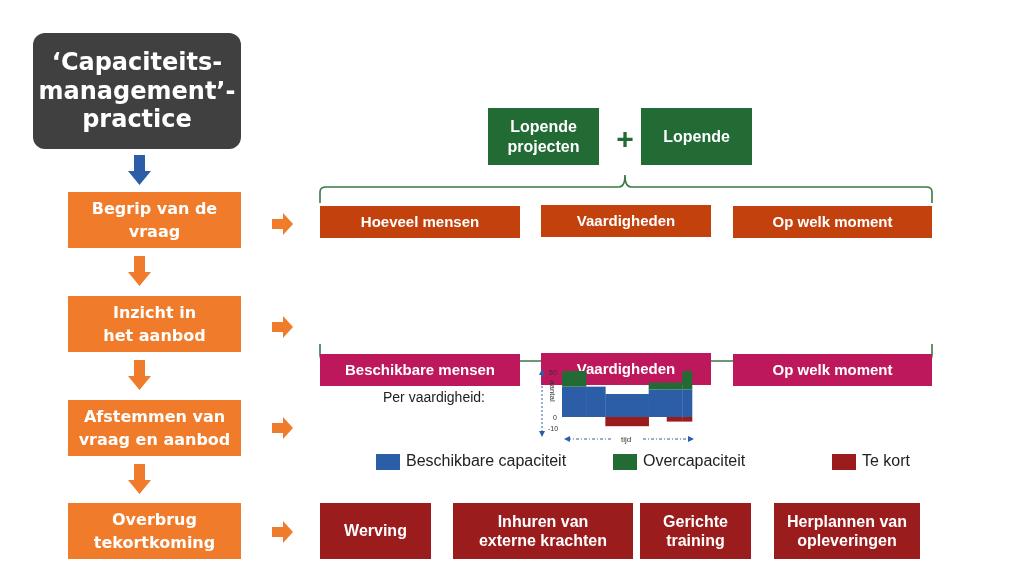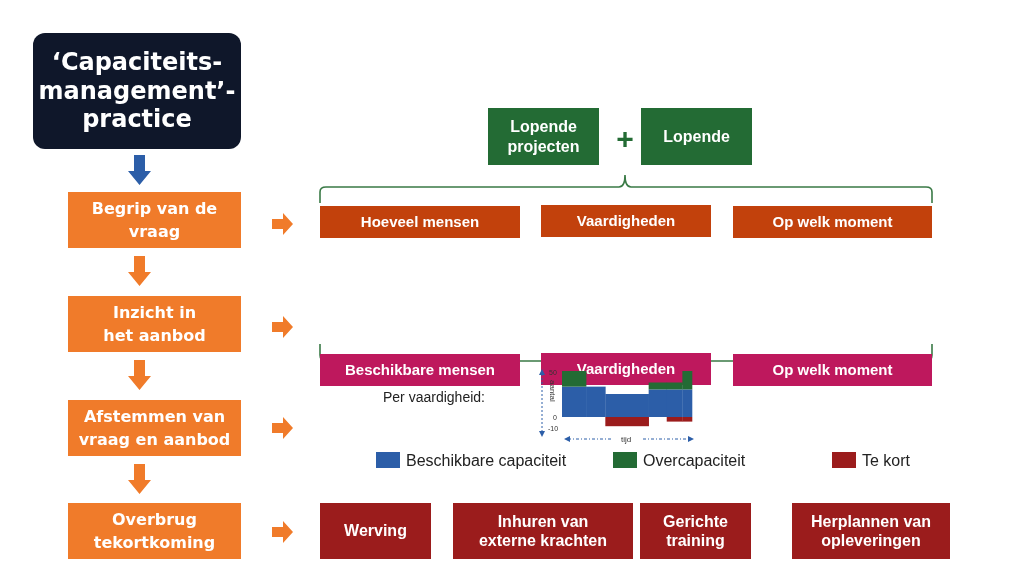--- a/index.html
+++ b/index.html
@@ -1,32 +1,32 @@
 <!DOCTYPE html>
 <html><head>
 <meta charset="utf-8">
 <style>
   html, body { margin: 0; padding: 0; background: #ffffff; }
   body { width: 1030px; height: 579px; position: relative; overflow: hidden;
          font-family: "Liberation Sans", "DejaVu Sans", sans-serif; }
   .abs { position: absolute; box-sizing: border-box; }
   .box { display: flex; align-items: center; justify-content: center; text-align: center;
          color: #ffffff; font-weight: bold; line-height: 1.2; }
-  .title-box { left: 33px; top: 33px; width: 208px; height: 116px; background: #0f172a;
+  .title-box { left: 33px; top: 33px; width: 208px; height: 116px; background: #404040;
                border-radius: 12px; font-size: 24px; line-height: 1.2; font-family: "DejaVu Sans", sans-serif; }
   .step { left: 68px; width: 173px; height: 56px; background: #f07b2a; font-size: 16px;
           font-family: "DejaVu Sans", sans-serif; font-weight: bold; line-height: 1.45; }
   .green { background: #236b34; height: 57px; width: 111px; top: 108px; font-size: 16px; }
   .yellow { background: #c2410c; height: 32px; top: 206px; font-size: 15px; }
   .blue { background: #be185d; height: 32px; top: 308px; font-size: 15px; margin-top: 46px; }
   .red { background: #9b1c1c; height: 56px; top: 503px; font-size: 16px; }
   .plus { left: 612px; top: 124px; width: 26px; height: 30px; color: #236b34; font-size: 30px;
           font-weight: bold; display:flex; align-items:center; justify-content:center; }
   .per-label { left: 383px; top: 389px; font-size: 14px; color: #222; }
-  .legend { top: 452px; font-size: 16px; color: #222; display: flex; align-items: flex-start; }
+  .legend { top: 452px; font-size: 16px; color: #222; display: flex; align-items: flex-end; }
   .legend .sw { width: 24px; height: 16px; display: inline-block; margin-right: 6px; }
   .copyright { right: 12px; top: 561px; font-size: 10px; color: #3a6fb0; margin-top: 28px; }
   svg { position: absolute; left: 0; top: 0; overflow: visible; }
 </style>
 </head>
 <body>
 
 <div class="abs box title-box">
   <span style="white-space:pre-line">‘Capaciteits-
 management’-
@@ -168,18 +168,18 @@
   <span style="white-space:pre-line">Werving</span>
 </div>
 <div class="abs box red" style="left:453px; width:180px">
   <span style="white-space:pre-line">Inhuren van
 externe krachten</span>
 </div>
 <div class="abs box red" style="left:640px; width:111px">
   <span style="white-space:pre-line">Gerichte
 training</span>
 </div>
-<div class="abs box red" style="left:792px; width:158px">
+<div class="abs box red" style="left:774px; width:146px">
   <span style="white-space:pre-line">Herplannen van
 opleveringen</span>
 </div>
 
 <div class="abs copyright">©Henny Portman</div>
 
 </body></html>

